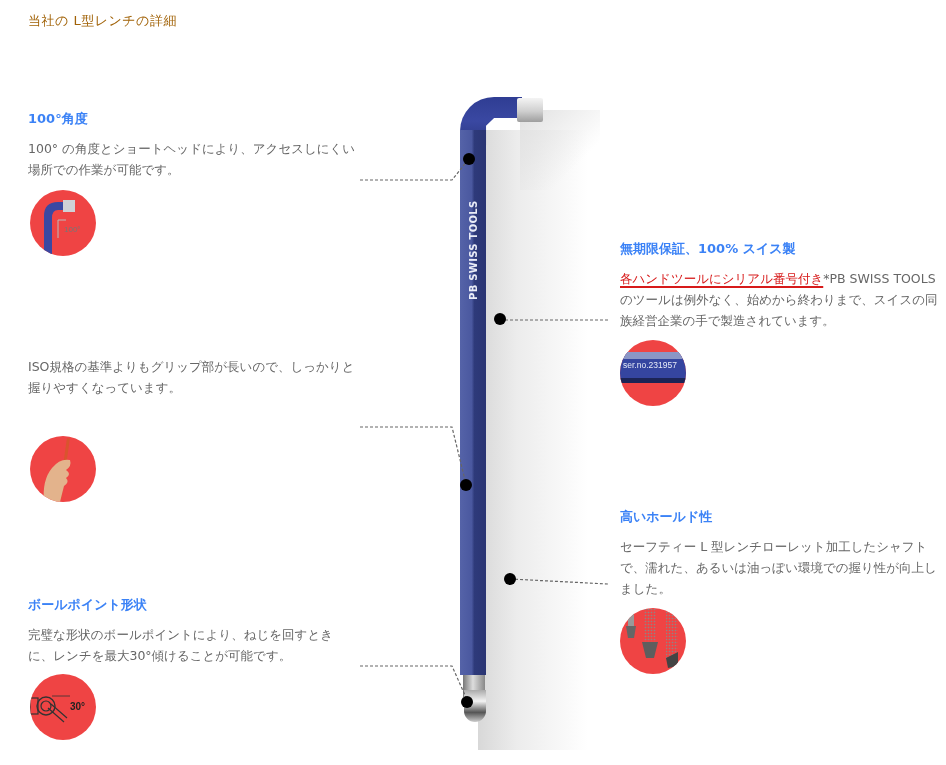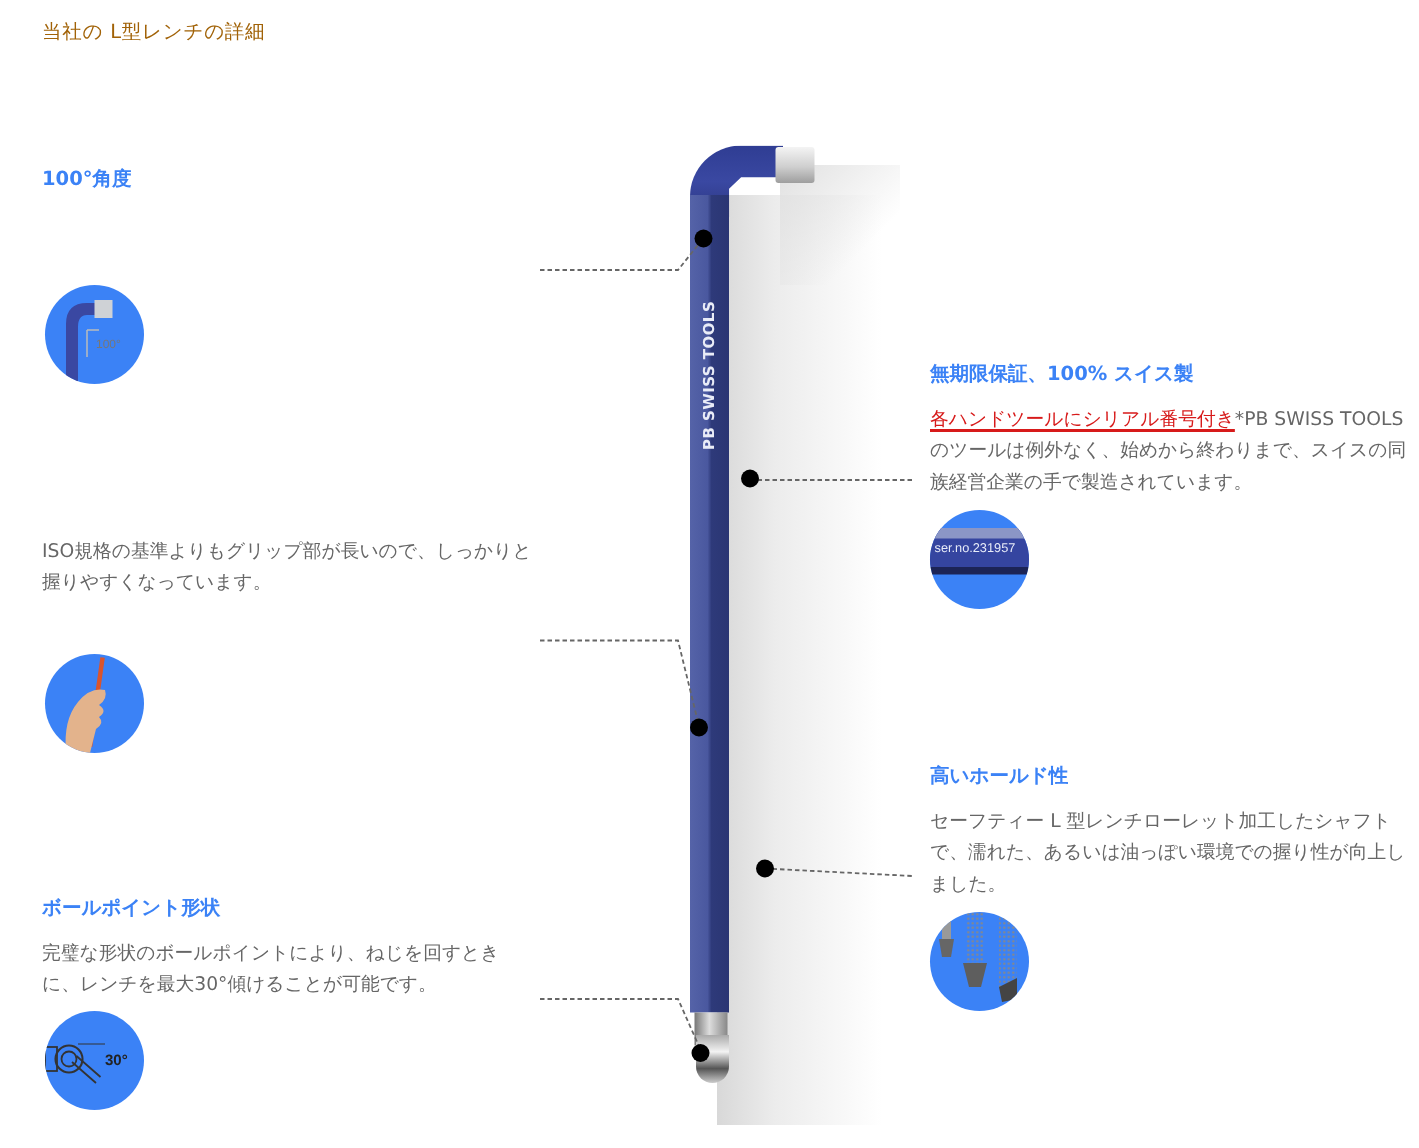--- a/index.html
+++ b/index.html
@@ -13,21 +13,21 @@
 
   .feature { position: absolute; width: 330px; }
   .feature .f-title { font-size: 13px; font-weight: bold; color: #3b82f6; margin-bottom: 10px; }
   .feature .f-desc { font-size: 12.5px; line-height: 21px; color: #666; }
   .feature .f-desc .highlight {
     color: #d71a1a; font-weight: normal; text-decoration: underline;
     text-decoration-color: #d71a1a; text-decoration-thickness: 2px; text-underline-offset: 3px;
   }
   .thumb {
     position: absolute; width: 66px; height: 66px; border-radius: 50%;
-    background: #3b82f6; overflow: hidden;
+    background: #ef4444; overflow: hidden;
   }
 
   
   .shadow-long {
     position: absolute; left: 478px; top: 130px; width: 110px; height: 620px;
     background: linear-gradient(90deg, #d8d8d8 0%, #ececec 35%, rgba(255,255,255,0) 100%);
   }
   .shadow-top {
     position: absolute; left: 520px; top: 110px; width: 80px; height: 80px;
     background: linear-gradient(135deg, #e0e0e0 0%, rgba(255,255,255,0) 70%);
@@ -65,20 +65,21 @@
   .dot { position: absolute; width: 12px; height: 12px; border-radius: 50%; background: #000; }
   svg.leaders { position: absolute; left: 0; top: 0; }
 </style>
 </head>
 <body>
 
 <h1 class="page-title">当社の L型レンチの詳細</h1>
 
 <div class="feature" style="left:28px; top:110px;">
   <div class="f-title">100°角度</div>
+  <div class="f-desc">100° の角度とショートヘッドにより、アクセスしにくい場所での作業が可能です。</div>
 </div>
 <div class="thumb" style="left:30px; top:190px;">
   <svg width="66" height="66" viewBox="0 0 66 66">
     <path d="M14 66 L14 26 Q14 12 28 12 L34 12 L34 20 L28 20 Q22 20 22 28 L22 66 Z" fill="#3a48a2"></path>
     <rect x="33" y="10" width="12" height="12" fill="#cfd2d6"></rect>
     <path d="M28 30 L28 48" stroke="#bbb" stroke-width="1" fill="none"></path>
     <path d="M28 30 L36 30" stroke="#bbb" stroke-width="1" fill="none"></path>
     <text x="34" y="42" font-size="8" fill="#777" font-family="Liberation Sans, sans-serif">100°</text>
   </svg>
 </div>

